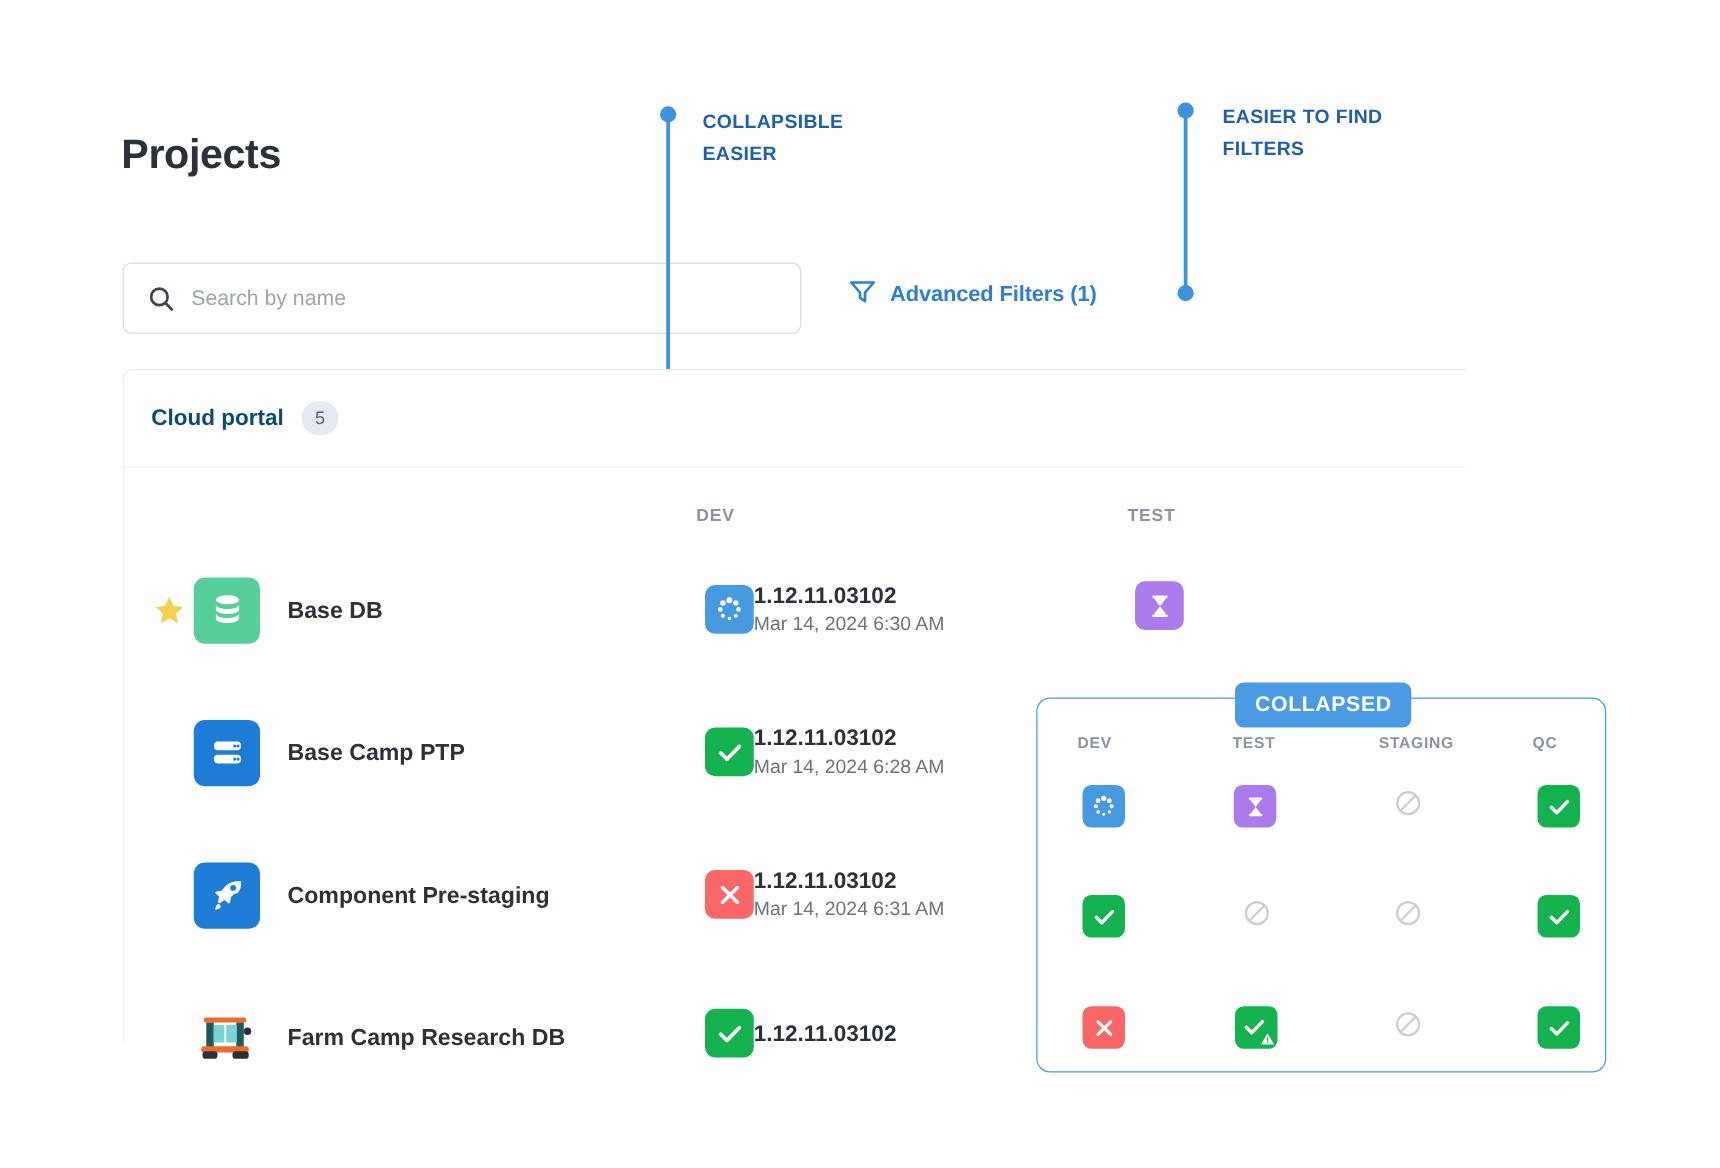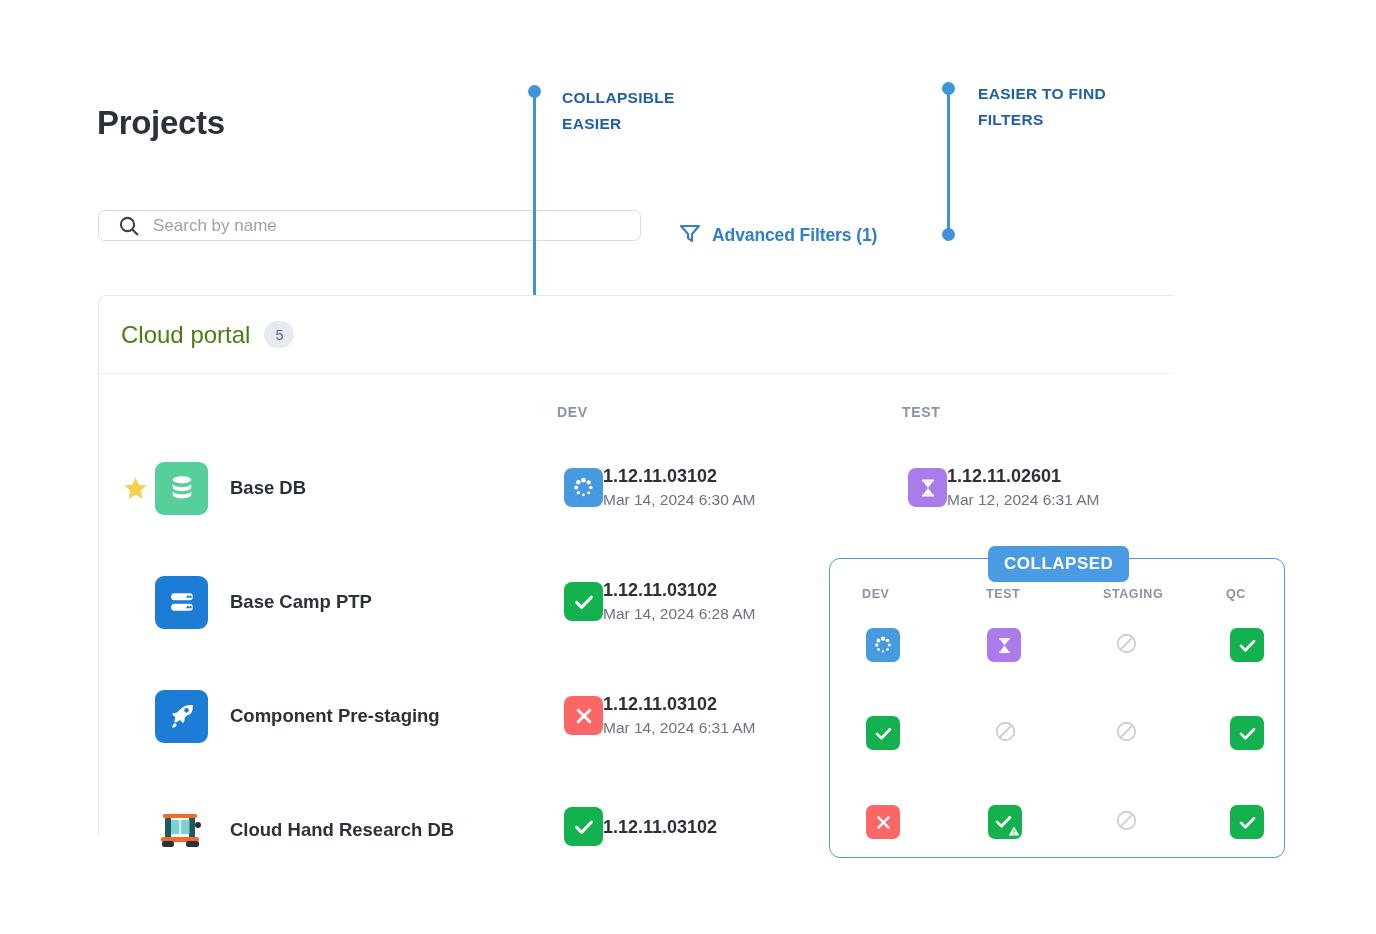--- a/index.html
+++ b/index.html
@@ -11,21 +11,21 @@
   .stage{position:absolute;inset:0;}
 
   
   .page-title{
     position:absolute;left:97px;top:104px;
     font-size:33px;font-weight:bold;color:#2b313b;letter-spacing:-.3px;
   }
 
   
   .search-box{
-    position:absolute;left:98px;top:210px;width:543px;height:31px;
+    position:absolute;left:98px;top:210px;width:543px;height:57px;
     border:1px solid #d7dce3;border-radius:7px;background:#fff;
     display:flex;align-items:center;box-sizing:border-box;
   }
   .search-icon{margin-left:18px;margin-right:12px;display:flex;align-items:center;}
   .search-ph{font-size:17px;color:#9aa3b0;}
 
   
   .adv-filters{
     position:absolute;left:678px;top:222px;display:flex;align-items:center;gap:10px;cursor:pointer;justify-content:center;
   }
@@ -42,21 +42,21 @@
   
   .card{
     position:absolute;left:98px;top:295px;width:1075px;height:540px;
     background:#fff;border:1px solid #e6e8ef;border-right:none;border-bottom:none;
     border-top-left-radius:8px;box-sizing:border-box;
   }
   .card-head{
     height:78px;display:flex;align-items:center;padding-left:22px;
     border-bottom:1px solid #edeff4;box-sizing:border-box;
   }
-  .card-head .title{font-size:24px;font-weight:normal;color:#4d7c0f;}
+  .card-head .title{font-size:18px;font-weight:bold;color:#0c4a6e;}
   .count-badge{
     margin-left:14px;min-width:30px;height:27px;border-radius:14px;background:#e7eaf0;
     display:inline-flex;align-items:center;justify-content:center;
     font-size:14.5px;color:#5b6475;padding:0 9px;box-sizing:border-box;
   }
 
   
   .col-head{position:absolute;top:404px;font-size:14px;font-weight:bold;color:#8a93a3;letter-spacing:.7px;}
   .col-head.dev{left:557px;}
   .col-head.test{left:902px;}
@@ -172,24 +172,20 @@
       <div class="ts">Mar 14, 2024 6:30 AM</div>
     </span>
   </div>
   <div class="cell" style="left:908px;top:465px;">
     <span class="status-sq" style="background:#ab7bec;">
       <svg width="22" height="22" viewBox="0 0 24 24" fill="#ffffff">
         <rect x="5.2" y="2.6" width="13.6" height="2.2" rx="1"></rect>
         <rect x="5.2" y="19.2" width="13.6" height="2.2" rx="1"></rect>
         <path d="M6.6 4.8 h10.8 L12 12 l5.4 7.2 H6.6 L12 12 Z"></path>
       </svg>
-    </span>
-    <span>
-      <div class="ver">1.12.11.02601</div>
-      <div class="ts">Mar 12, 2024 6:31 AM</div>
     </span>
   </div>
 
   <div class="row" style="top:569px;">
     <span class="star"></span>
     <span class="app-icon" style="background:#1c7cd6;">
       <svg width="30" height="30" viewBox="0 0 24 24">
         <rect x="3.4" y="5" width="17.2" height="5.6" rx="2.4" fill="#ffffff"></rect>
         <rect x="3.4" y="13.4" width="17.2" height="5.6" rx="2.4" fill="#ffffff"></rect>
         <circle cx="16.6" cy="7.8" r="1" fill="#1c7cd6"></circle>
@@ -243,21 +239,21 @@
         <rect x="9" y="10" width="6" height="20" fill="#1f5a5f"></rect>
         <rect x="33" y="10" width="6" height="20" fill="#1f5a5f"></rect>
         <rect x="15" y="12" width="8.5" height="14" rx="1" fill="#79d3d3"></rect>
         <rect x="25" y="12" width="8.5" height="14" rx="1" fill="#79d3d3"></rect>
         <rect x="5" y="29" width="38" height="5" rx="2" fill="#ef6b2e"></rect>
         <circle cx="42" cy="17" r="3" fill="#2b313b"></circle>
         <rect x="6" y="33" width="12" height="6" rx="2.5" fill="#2b313b"></rect>
         <rect x="30" y="33" width="13" height="6" rx="2.5" fill="#2b313b"></rect>
       </svg>
     </span>
-    <span class="proj-name">Cloud Hand Research DB</span>
+    <span class="proj-name">Farm Camp Research DB</span>
   </div>
   <div class="cell" style="left:564px;top:807px;">
     <span class="status-sq" style="background:#14b14f;">
       <svg width="24" height="24" viewBox="0 0 24 24" fill="none" stroke="#ffffff" stroke-width="3.1" stroke-linecap="round" stroke-linejoin="round">
         <polyline points="4.6,12.4 9.6,17.4 19.4,7.2"></polyline>
       </svg>
     </span>
     <span>
       <div class="ver">1.12.11.03102</div>
     </span>

